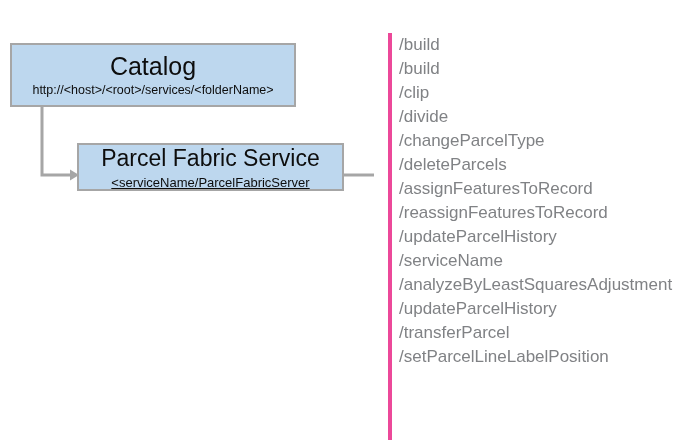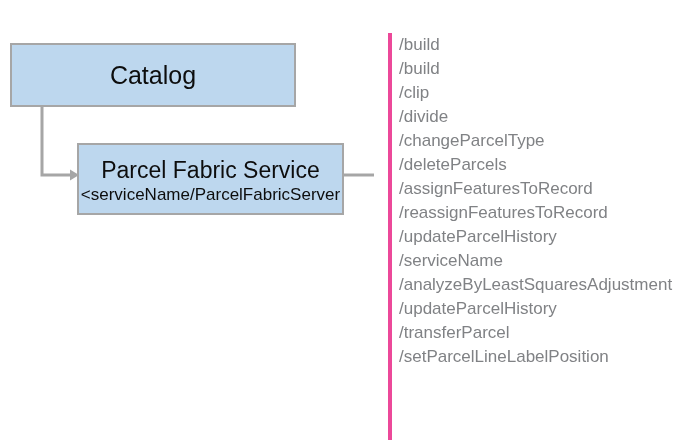--- a/index.html
+++ b/index.html
@@ -48,27 +48,28 @@
   #node-catalog {
     left: 10px;
     top: 43px;
     width: 286px;
     height: 64px;
   }
   #node-parcel-fabric-service {
     left: 77px;
     top: 143px;
     width: 267px;
-    height: 72px;
+    height: 48px;
   }
   #node-parcel-fabric-service .node-title {
     font-size: 23px;
   }
   #node-parcel-fabric-service .node-subtitle {
-    font-size: 17px;
+    font-size: 13px;
+    text-decoration: underline;
   }
 
   
   #connectors {
     position: absolute;
     left: 0;
     top: 0;
     width: 690px;
     height: 442px;
     pointer-events: none;
@@ -107,20 +108,21 @@
 
     <path d="M 42 107 L 42 175 L 70 175" fill="none" stroke="#a6a6a6" stroke-width="3"></path>
 
     <polygon points="70,169.5 79,175 70,180.5" fill="#a6a6a6"></polygon>
 
     <path d="M 344 175 L 374 175" fill="none" stroke="#a6a6a6" stroke-width="3"></path>
   </svg>
 
   <div class="node" id="node-catalog">
     <div class="node-title">Catalog</div>
+    <div class="node-subtitle">http://&lt;host&gt;/&lt;root&gt;/services/&lt;folderName&gt;</div>
   </div>
 
   <div class="node" id="node-parcel-fabric-service">
     <div class="node-title">Parcel Fabric Service</div>
     <div class="node-subtitle">&lt;serviceName/ParcelFabricServer</div>
   </div>
 
   <div id="operations">
     <ul id="operations-list">
         <li>/build</li>

